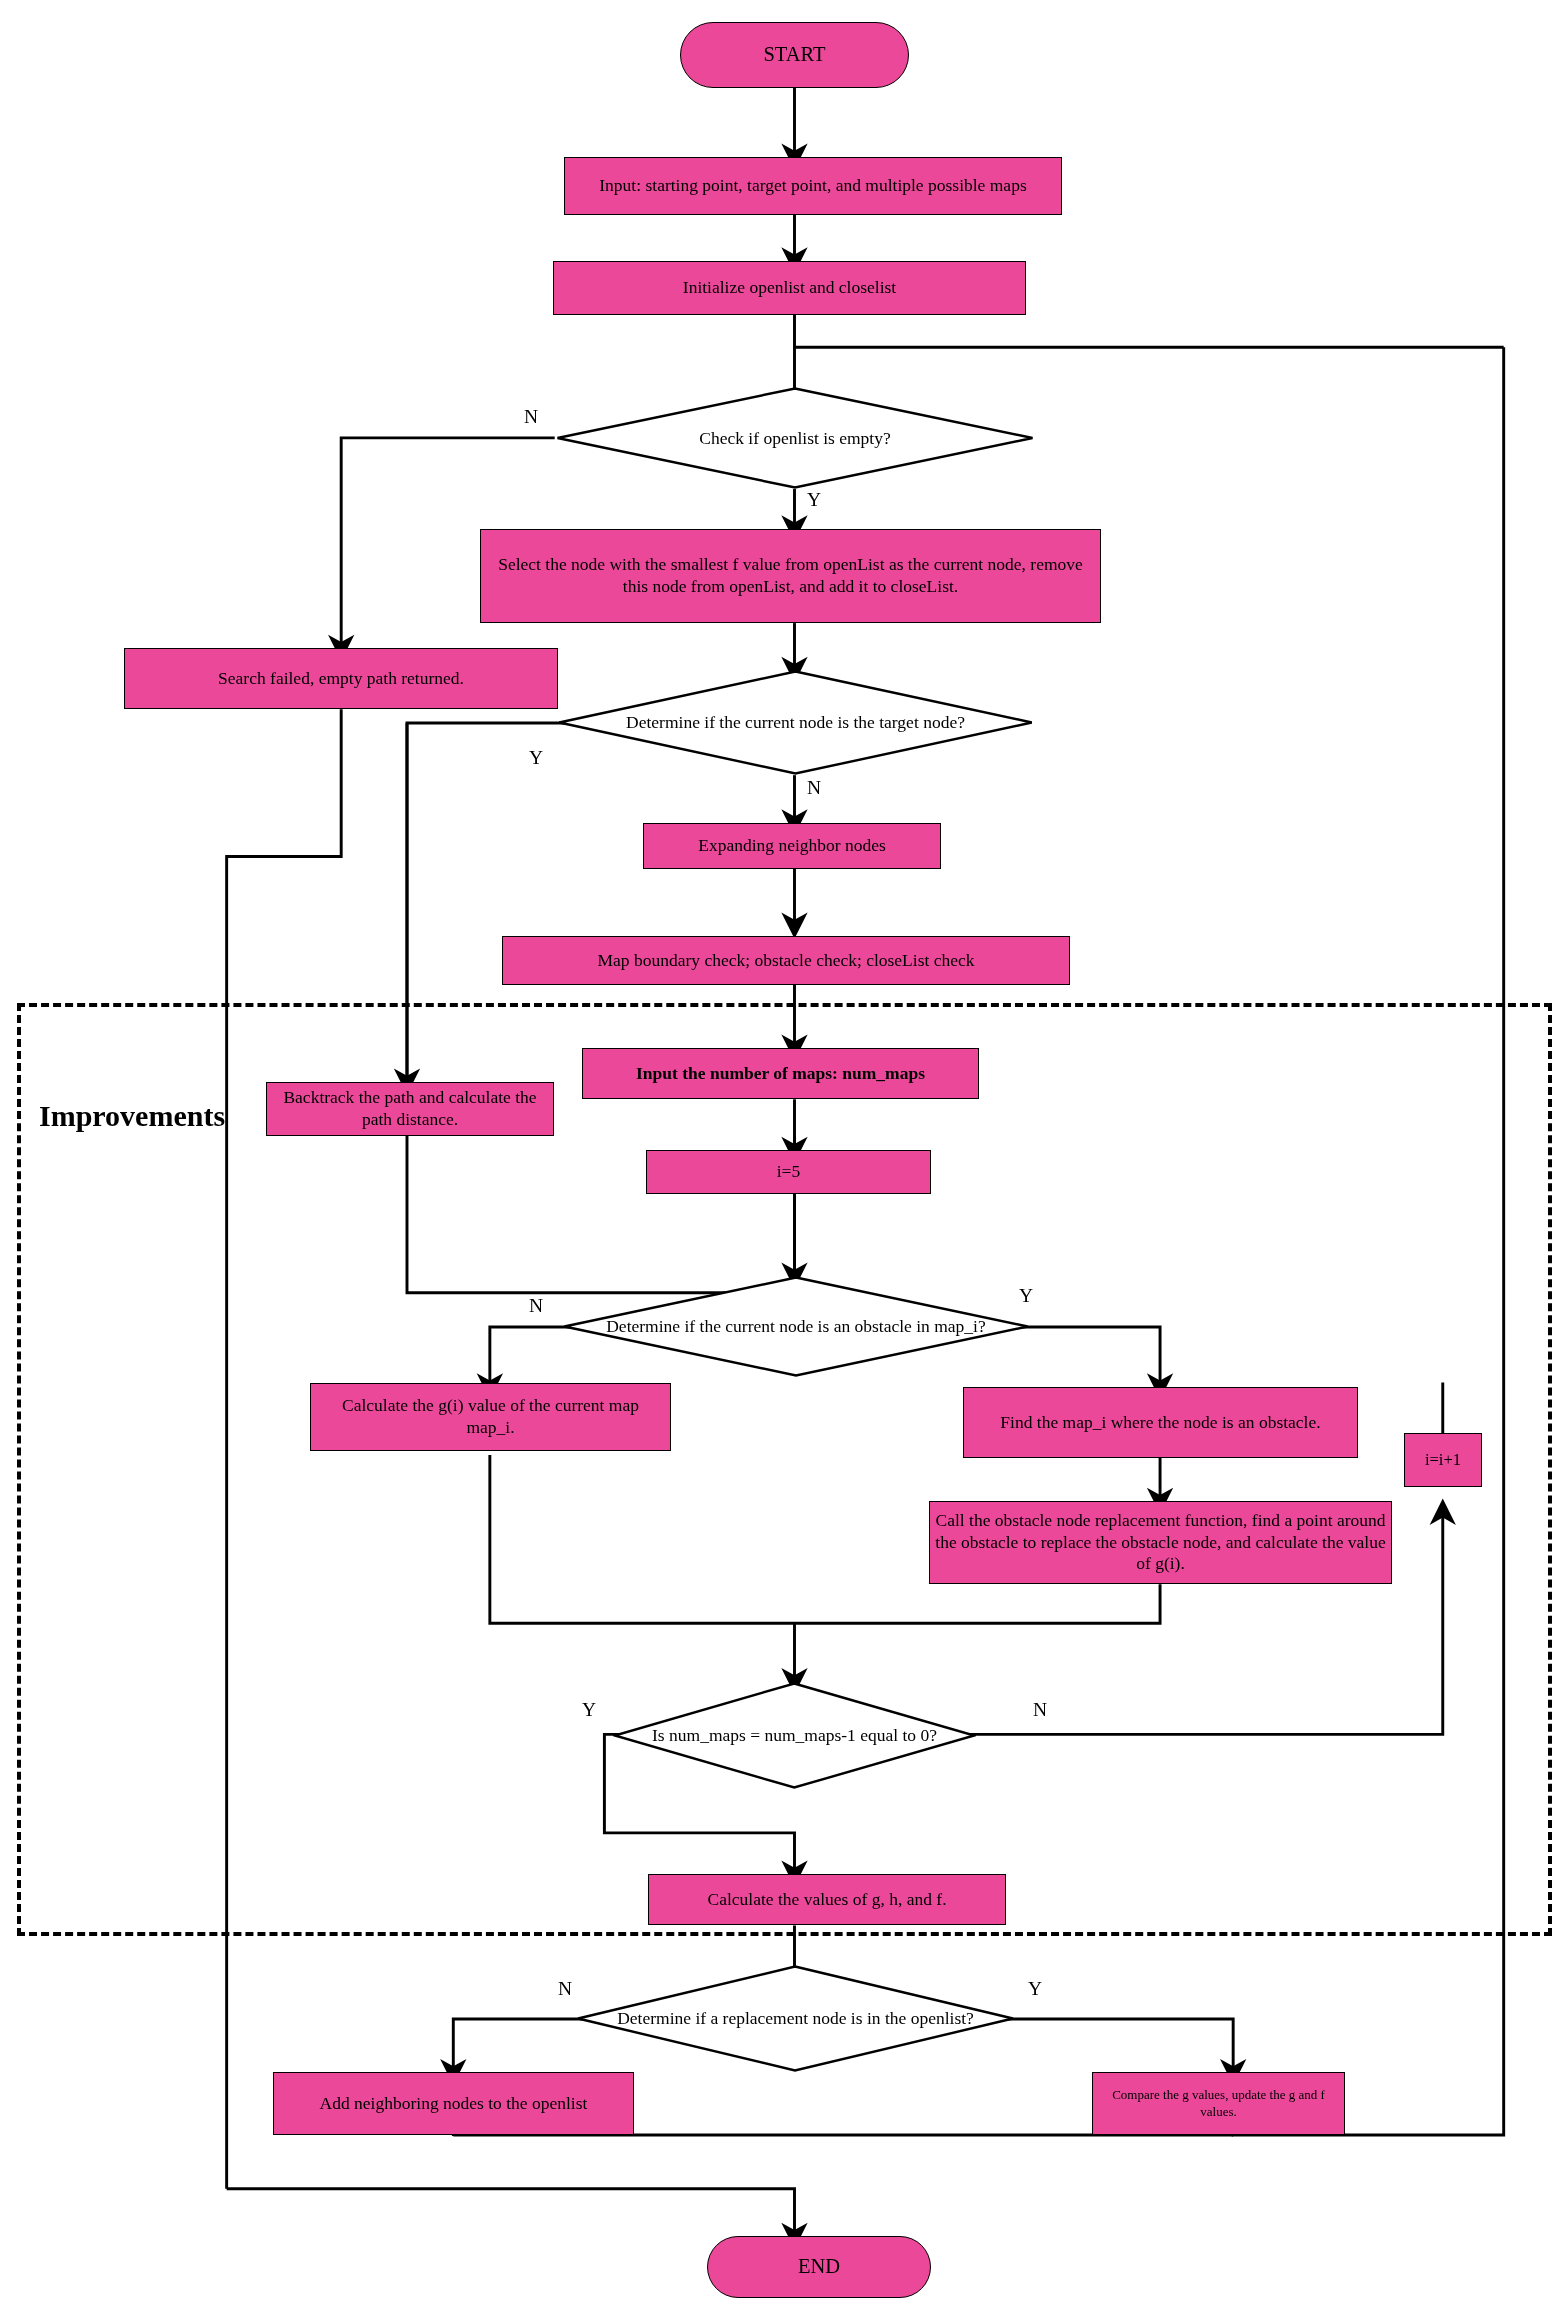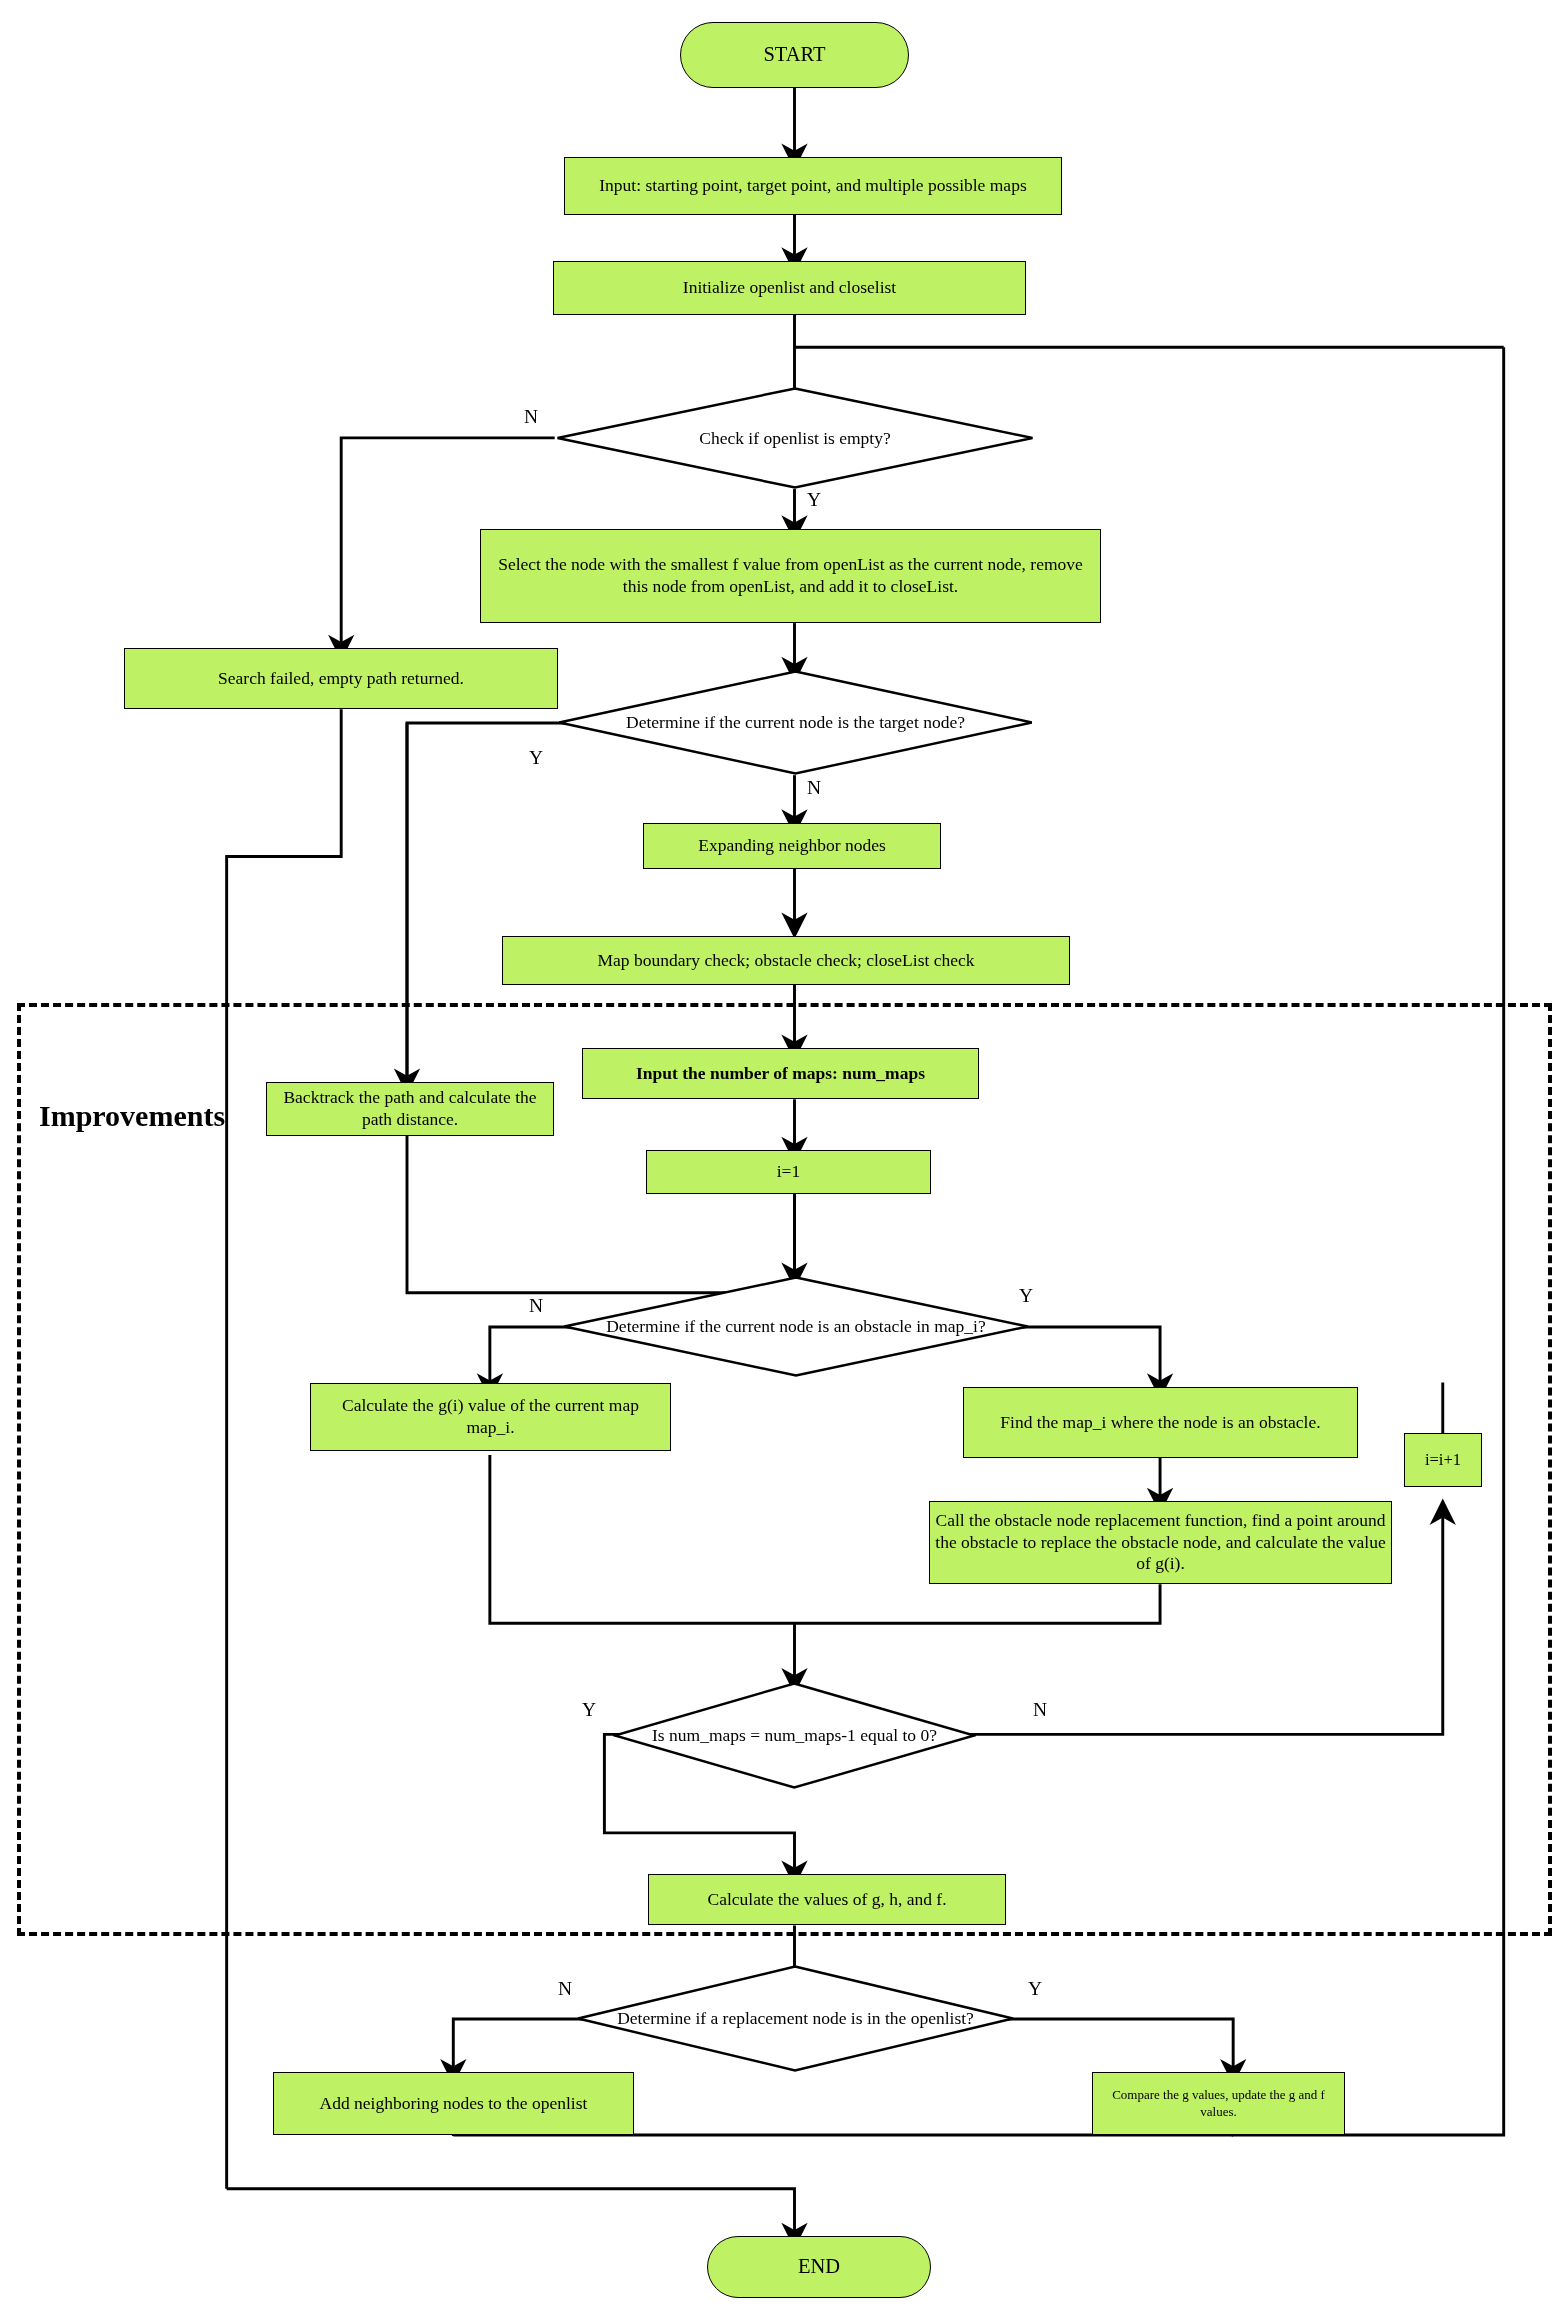--- a/index.html
+++ b/index.html
@@ -1,20 +1,20 @@
 <!DOCTYPE html>
 <html style="font-size:7.8px"><head>
 <meta charset="utf-8">
 <style>
   html,body{margin:0;padding:0;background:#ffffff;}
   #stage{position:relative;width:1569px;height:2319px;background:#fff;
          font-family:"Liberation Serif","DejaVu Serif",serif;color:#000;}
   svg#wires{position:absolute;left:0;top:0;width:1569px;height:2319px;}
   .node{position:absolute;box-sizing:border-box;display:flex;align-items:center;
-        justify-content:center;text-align:center;background:#bef264;
+        justify-content:center;text-align:center;background:#ec4899;
         border:1.5px solid #000;line-height:1.25;}
   .term{border-radius:44px;}
   .node span{display:block;padding:0 4.9px;}
   .dlabel{position:absolute;font-size:19.5px;line-height:1;}
   .dia-wrap{position:absolute;}
   .dia-text{position:absolute;left:0;top:0;width:100%;height:100%;
             display:flex;align-items:center;justify-content:center;text-align:center;
             font-size:17.5px;line-height:1.3;pointer-events:none;}
   .improv{position:absolute;font-weight:bold;font-size:30px;line-height:1.15;
           text-align:center;}
@@ -143,21 +143,21 @@
 
   <div class="node" style="left:502px;top:936px;width:568px;height:49px;font-size:17.5px;">
     <span>Map boundary check; obstacle check; closeList check</span>
   </div>
 
   <div class="node" style="left:582px;top:1048px;width:397px;height:51px;font-size:17.5px;font-weight:bold;">
     <span>Input the number of maps: num_maps</span>
   </div>
 
   <div class="node" style="left:646px;top:1150px;width:285px;height:44px;font-size:17.5px;">
-    <span>i=1</span>
+    <span>i=5</span>
   </div>
 
   <div class="node" style="left:266px;top:1082px;width:288px;height:54px;font-size:17.5px;">
     <span>Backtrack the path and calculate the path distance.</span>
   </div>
 
   <div class="dia-wrap" style="left:562px;top:1276px;width:468px;height:101px;">
     <svg width="468" height="101" viewBox="0 0 960 208">
       <polygon points="480,3 957,104 480,205 3,104" fill="#fff" stroke="#000" stroke-width="5"></polygon>
     </svg>

